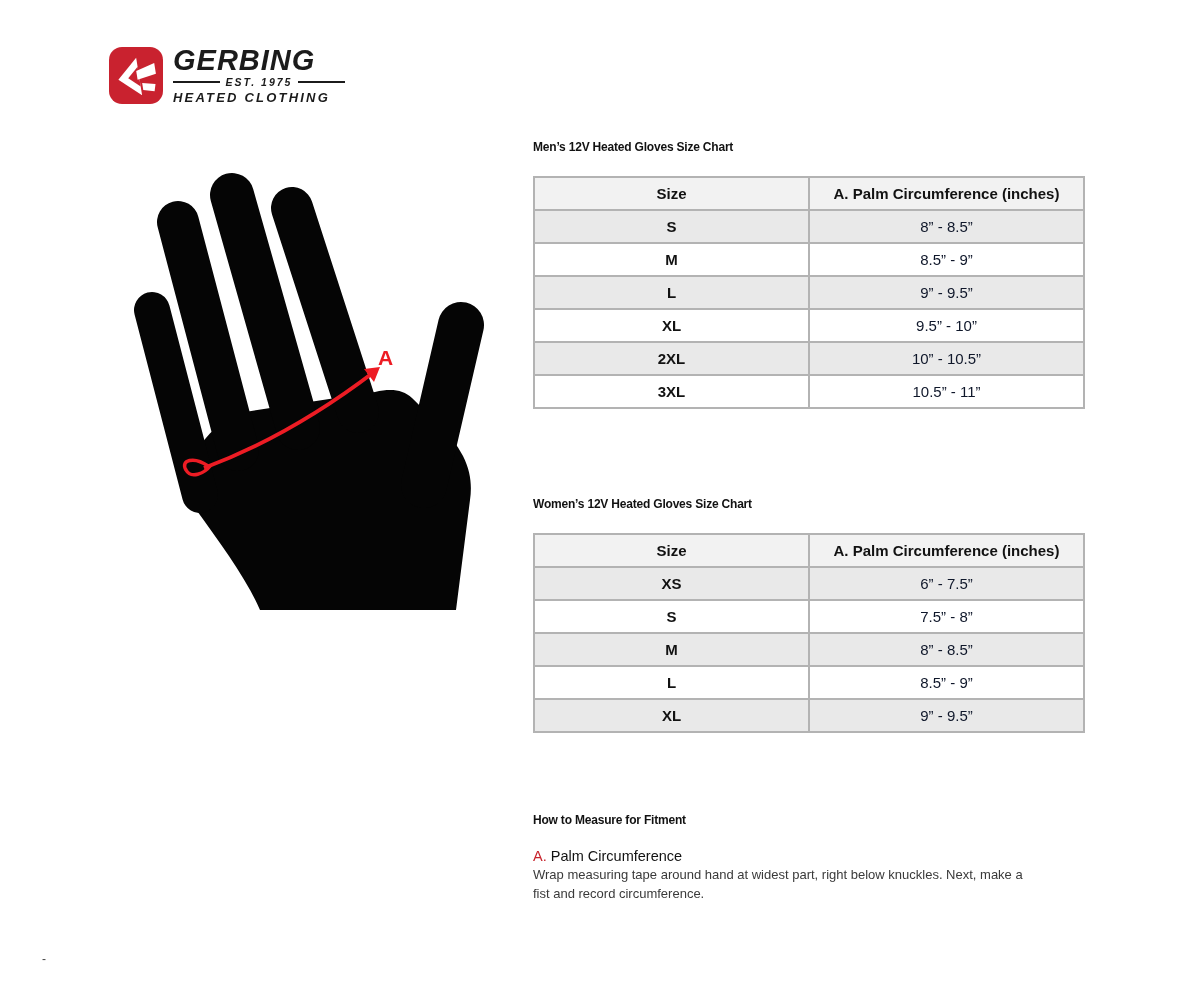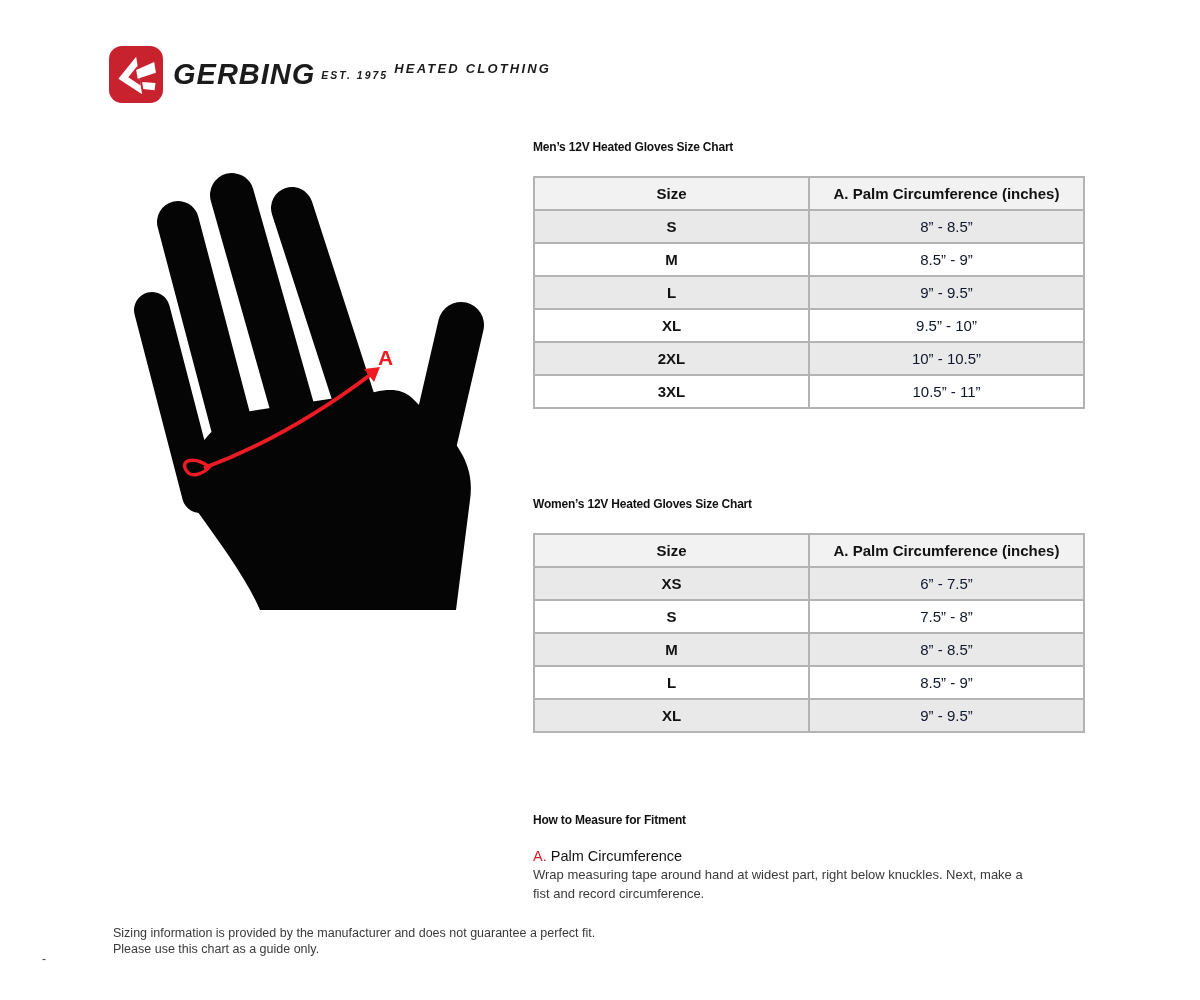--- a/index.html
+++ b/index.html
@@ -3,21 +3,21 @@
 <meta charset="utf-8">
 <style>
   * { margin: 0; padding: 0; box-sizing: border-box; }
   html, body { background: #ffffff; }
   body { font-family: "Liberation Sans", sans-serif; color: #141414; }
   .page { position: relative; width: 1200px; height: 1000px; background: #ffffff; overflow: hidden; }
 
   
   .logo { position: absolute; left: 108px; top: 45px; display: flex; align-items: center; gap: 9px; }
   .logo-icon { width: 56px; height: 59px; flex: 0 0 auto; }
-  .logo-text { display: flex; flex-direction: row; width: 172px; }
+  .logo-text { display: flex; flex-direction: column; width: 172px; }
   .logo-name { font-size: 29px; font-weight: bold; font-style: italic; letter-spacing: 1px; color: #1b1b1b; line-height: 1.05; white-space: nowrap; }
   .logo-est { display: flex; align-items: center; gap: 6px; margin-top: 1px; }
   .logo-est .rule { height: 2px; background: #1b1b1b; flex: 1; }
   .logo-est-text { font-size: 10.5px; font-weight: bold; font-style: italic; letter-spacing: 2px; color: #1b1b1b; white-space: nowrap; }
   .logo-tagline { font-size: 13px; font-weight: bold; font-style: italic; letter-spacing: 2.2px; color: #1b1b1b; margin-top: 2px; white-space: nowrap; }
 
   
   .glove { position: absolute; left: 120px; top: 160px; }
 
   
@@ -154,20 +154,16 @@
       </tbody>
   </table>
 
   <h2 id="howto-title" class="section-title">How to Measure for Fitment</h2>
   <div id="measure-line">
     <span class="measure-letter">A.</span>
     <span class="measure-name">Palm Circumference</span>
   </div>
   <p id="measure-desc">Wrap measuring tape around hand at widest part, right below knuckles. Next, make a fist and record circumference.</p>
 
-  <div id="disclaimer">
-    <div>Sizing information is provided by the manufacturer and does not guarantee a perfect fit.</div>
-    <div>Please use this chart as a guide only.</div>
-  </div>
 
   <div id="stray">-</div>
 
 </div>
 
 </body></html>

